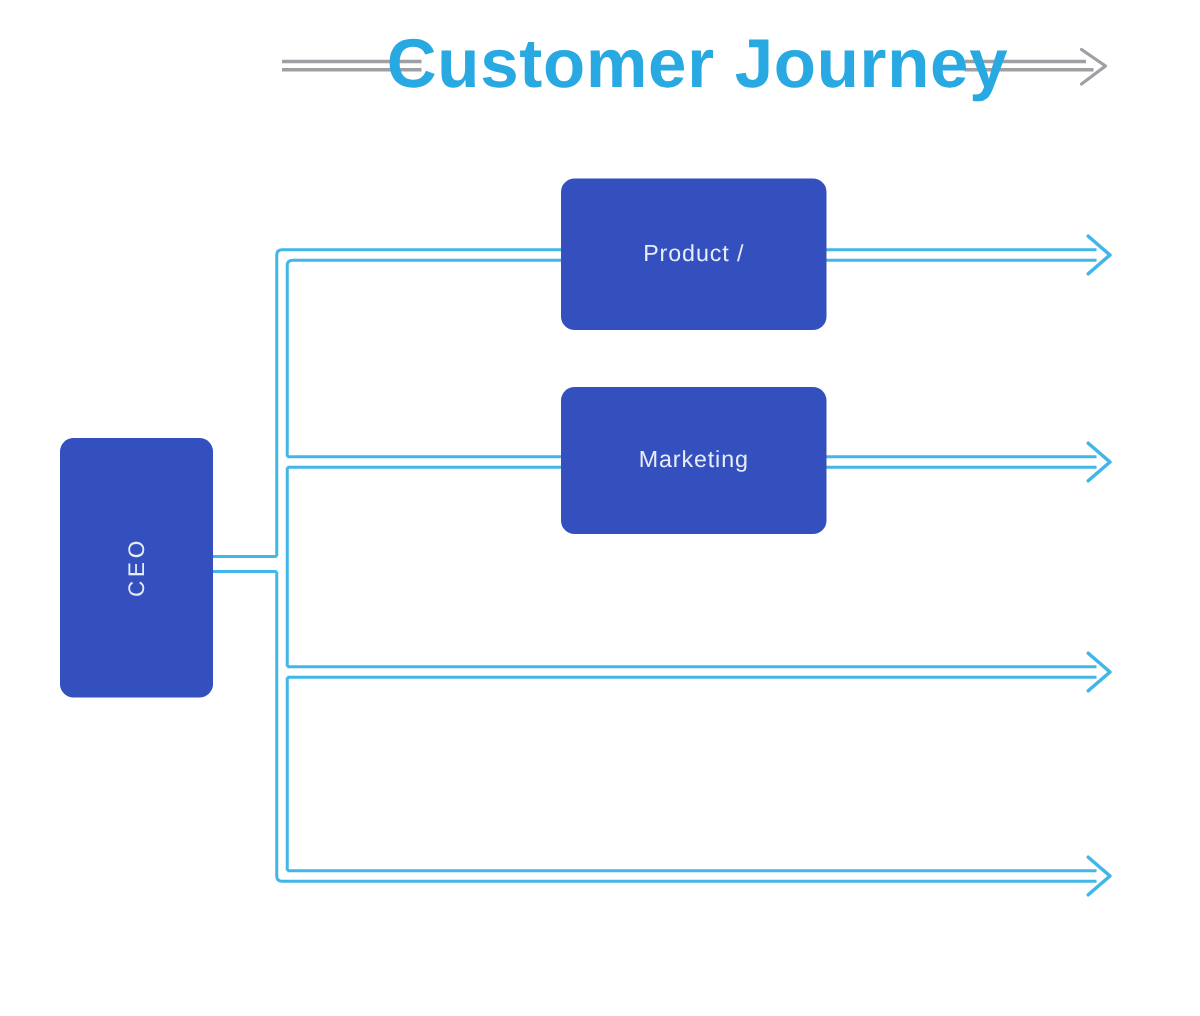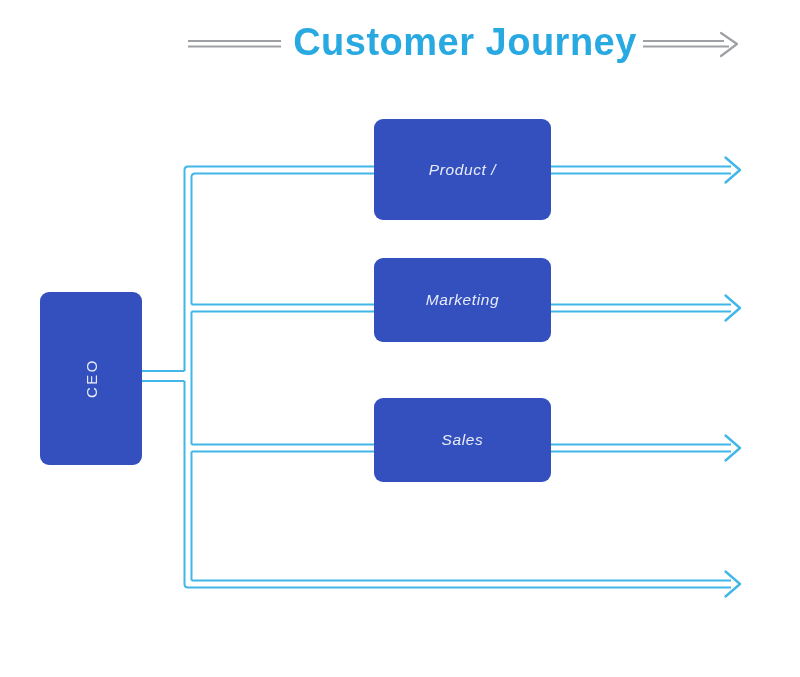--- a/index.html
+++ b/index.html
@@ -13,32 +13,32 @@
     font-family:"Liberation Sans", sans-serif;
   }
   .stage{position:absolute;left:0;top:0;width:800px;height:677px;}
   svg.wires{position:absolute;left:0;top:0;z-index:0;}
   .pipe{stroke:var(--c-line);stroke-width:2;fill:none;}
   .pipehead{stroke:var(--c-line);stroke-width:2.4;fill:none;stroke-linecap:round;stroke-linejoin:round;}
   .grayline{stroke:var(--c-gray);stroke-width:2.2;fill:none;}
   .grayhead{stroke:var(--c-gray);stroke-width:2.2;fill:none;stroke-linecap:round;stroke-linejoin:round;}
   .title{
     position:absolute;left:165px;top:21px;width:600px;z-index:1;
-    text-align:center;font-size:38px;line-height:42px;font-weight:bold;
+    text-align:center;font-size:46px;line-height:42px;font-weight:bold;
     letter-spacing:.5px;color:var(--c-title);
   }
   .node{
     position:absolute;z-index:1;background:var(--c-box);border-radius:9px;
     display:flex;flex-direction:column;align-items:center;justify-content:center;
     color:var(--c-boxText);
   }
-  .node .line{display:block;font-size:15.5px;letter-spacing:.6px;line-height:26px;text-align:left;font-style:italic;}
+  .node .line{display:block;font-size:15.5px;letter-spacing:.6px;line-height:26px;text-align:left;}
   .node-ceo{left:40px;top:292px;width:102px;height:173px;}
   .ceo-label{writing-mode:vertical-rl;transform:rotate(180deg);font-size:15px;letter-spacing:2.5px;}
-  .node-dept{left:374px;width:177px;height:84px;}
+  .node-dept{left:374px;width:177px;height:98px;}
   .node-dept-0{top:119px;height:101px;}
   .node-dept-1{top:258px;}
   .node-dept-2{top:398px;}
   .node-dept-3{top:533px;}
 </style>
 </head>
 <body>
 
 <div class="stage">
 
@@ -96,19 +96,15 @@
 
   <div class="node node-dept node-dept-0">
     <span class="line">Product /</span>
   </div>
 
   <div class="node node-dept node-dept-1">
     <span class="line">Marketing</span>
     <span class="line"></span>
   </div>
 
-  <div class="node node-dept node-dept-2">
-    <span class="line">Sales</span>
-    <span class="line"></span>
-  </div>
 
 
 </div>
 
 </body></html>

